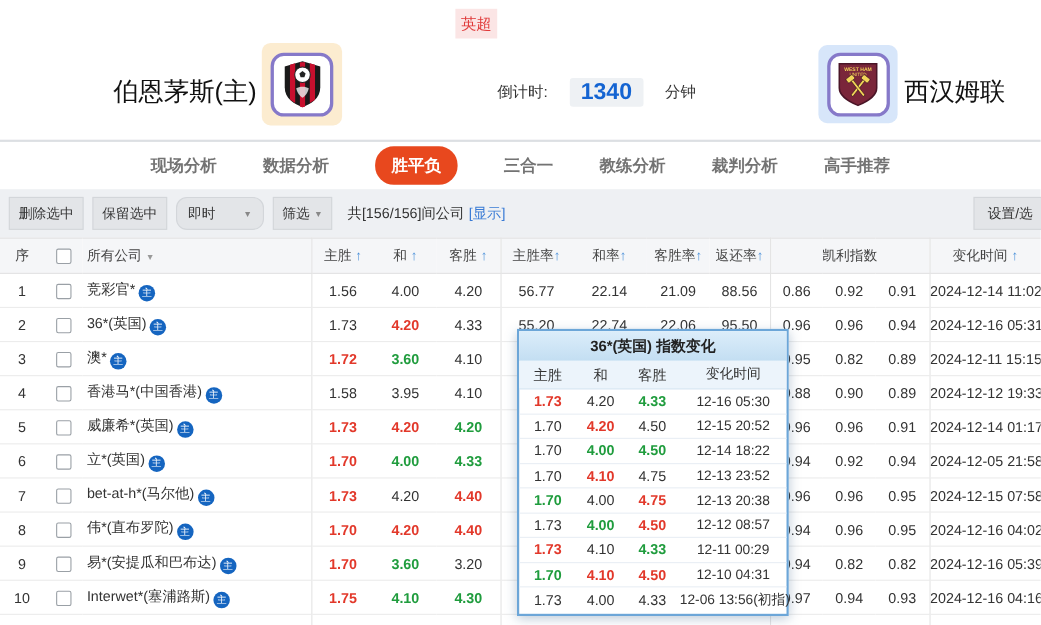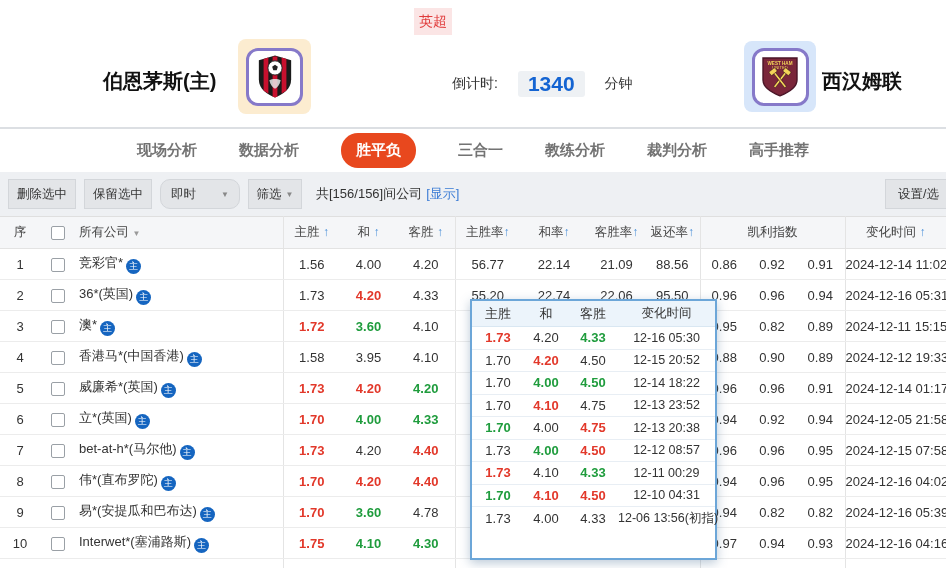--- a/index.html
+++ b/index.html
@@ -4,21 +4,21 @@
 <style>
   * { margin:0; padding:0; box-sizing:border-box; }
   html,body { width:946px; height:568px; overflow:hidden; background:#fff;
     font-family:"Liberation Sans","DejaVu Sans",sans-serif; color:#333; }
 
   
   #matchbar { position:absolute; left:374px; top:8px; height:27px; display:flex; align-items:stretch; }
   .league-badge { background:#fbe5e5; color:#e03a3a; font-size:14px; padding:0 5px; display:flex; align-items:center;margin-left:40px; }
   .kickoff-box { background:#ededed; font-size:14px; font-weight:bold; color:#222; padding:0 12px; display:flex; align-items:center; gap:6px; white-space:nowrap; }
 
-  .team-name { position:absolute; top:68px; font-size:20px; font-weight:bold; color:#111; white-space:nowrap; }
+  .team-name { position:absolute; top:68px; font-size:23px; font-weight:normal; color:#111; white-space:nowrap; }
   #home-name { left:103px; }
   #away-name { left:822px; }
 
   .logo-box { position:absolute; border-radius:8px; display:flex; align-items:center; justify-content:center; }
   #home-logo-box { left:238px; top:39px; width:73px; height:75px; background:#fcecd0; }
   #away-logo-box { left:744px; top:41px; width:72px; height:71px; background:#d7e6fa; }
   .logo-inner { width:57px; height:58px; background:#fff; border:3px solid #8679c9; border-radius:12px; display:flex; align-items:center; justify-content:center; }
 
   #countdown { position:absolute; left:452px; top:71px; height:26px; display:flex; align-items:center; gap:20px; font-size:14px; color:#333; }
   #countdown .cd-val { background:#eef1f4; color:#1464d2; font-weight:bold; font-size:21px; padding:1px 10px; border-radius:3px; }
@@ -305,21 +305,21 @@
         <td class="c-kelly">0.96</td>
         <td class="c-kelly sep-r">0.95</td>
         <td class="c-time">2024-12-16 04:02</td>
       </tr>
       <tr>
         <td>9</td>
         <td><span class="cb"></span></td>
         <td class="c-comp sep-r"><span class="cname">易*(安提瓜和巴布达)</span><span class="badge">主</span></td>
         <td class="up">1.70</td>
         <td class="down">3.60</td>
-        <td class=" sep-r">4.78</td>
+        <td class=" sep-r">3.20</td>
         <td class="c-rate"></td>
         <td class="c-rate"></td>
         <td class="c-rate"></td>
         <td class="c-rate sep-r"></td>
         <td class="c-kelly">0.94</td>
         <td class="c-kelly">0.82</td>
         <td class="c-kelly sep-r">0.82</td>
         <td class="c-time">2024-12-16 05:39</td>
       </tr>
       <tr>
@@ -351,20 +351,21 @@
         <td class="sep-r"></td>
         <td class=""></td>
         <td class=""></td>
         <td class="sep-r"></td>
         <td class=""></td>
       </tr>
     </tbody>
 </table>
 
 <div id="popup">
+  <div class="pp-title">36*(英国) 指数变化</div>
   <div class="pp-head">
     <span class="pc1">主胜</span>
     <span class="pc2">和</span>
     <span class="pc3">客胜</span>
     <span class="pc4">变化时间</span>
   </div>
   <div id="pp-body">
       <div class="pp-row">
         <span class="pc1 up">1.73</span>
         <span class="pc2 ">4.20</span>

